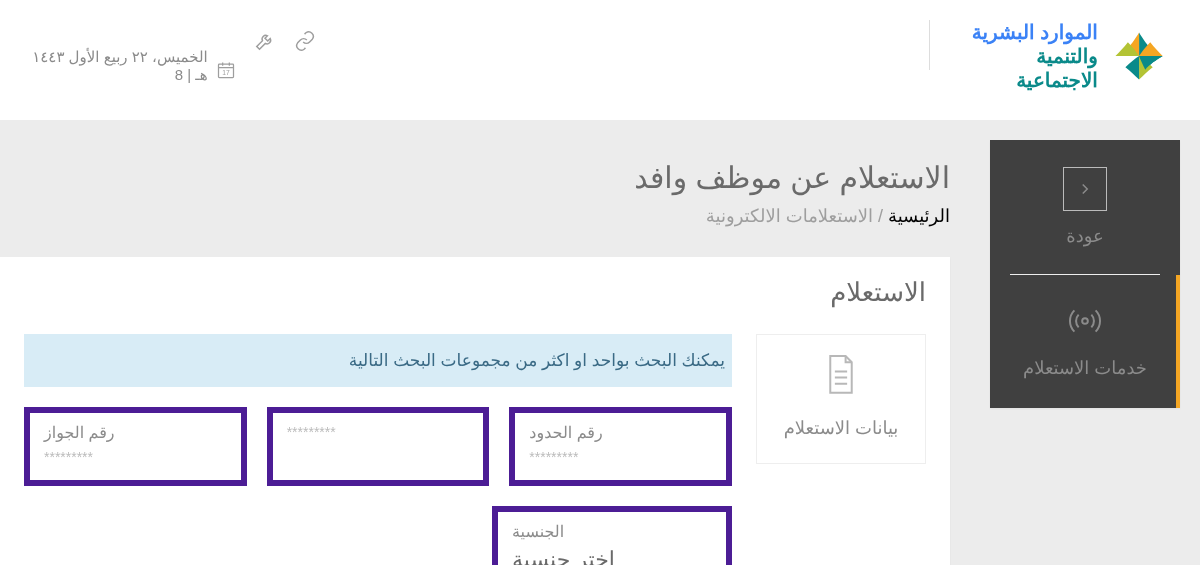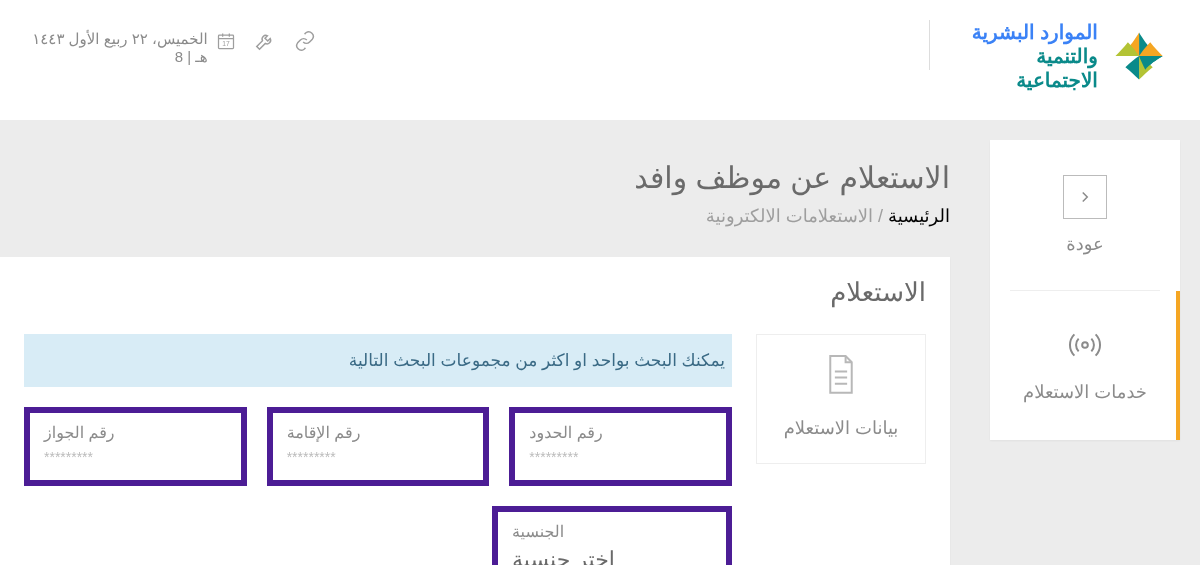--- a/index.html
+++ b/index.html
@@ -45,39 +45,39 @@
 }
 .top-icons {
   display: flex;
   align-items: center;
   gap: 18px;
   margin-right: 650px;
   margin-top: 10px;
   color: #9e9e9e;
 }
 .top-date {
-  margin-top: 10px;
+  margin-top: 28px;
   margin-right: 18px;
   color: #8b8b8b;
   font-size: 15px;
   display: flex;
-  align-items: flex-start;
+  align-items: flex-end;
   gap: 8px;
   padding-left: 21px;
 }
 .main-area {
   background: #ececec;
   height: 445px;
   display: flex;
   padding: 20px 20px 0 0;
 }
 .sidebar {
   width: 190px;
-  background: #ffffff;
-  height: 300px;
+  background: #404040;
+  height: 268px;
   display: flex;
   flex-direction: column;
   box-shadow: 0 1px 2px rgba(0,0,0,0.05);
 }
 .sidebar-item {
   flex: 1;
   display: flex;
   flex-direction: column;
   align-items: center;
   justify-content: center;
@@ -287,21 +287,20 @@
 
         <div class="right-area">
           <div class="info-banner">يمكنك البحث بواحد او اكثر من مجموعات البحث التالية</div>
 
           <div class="fields-row">
             <div class="field">
               <div class="field-label">رقم الحدود</div>
               <input class="field-input" placeholder="*********" style="">
             </div>
             <div class="field">
-              <div class="field-label">رقم الإقامة</div>
               <input class="field-input" placeholder="*********" style="">
             </div>
             <div class="field">
               <div class="field-label">رقم الجواز</div>
               <input class="field-input" placeholder="*********" style="">
             </div>
           </div>
 
           <div class="fields-row">
             <div class="field" style="max-width:240px">

